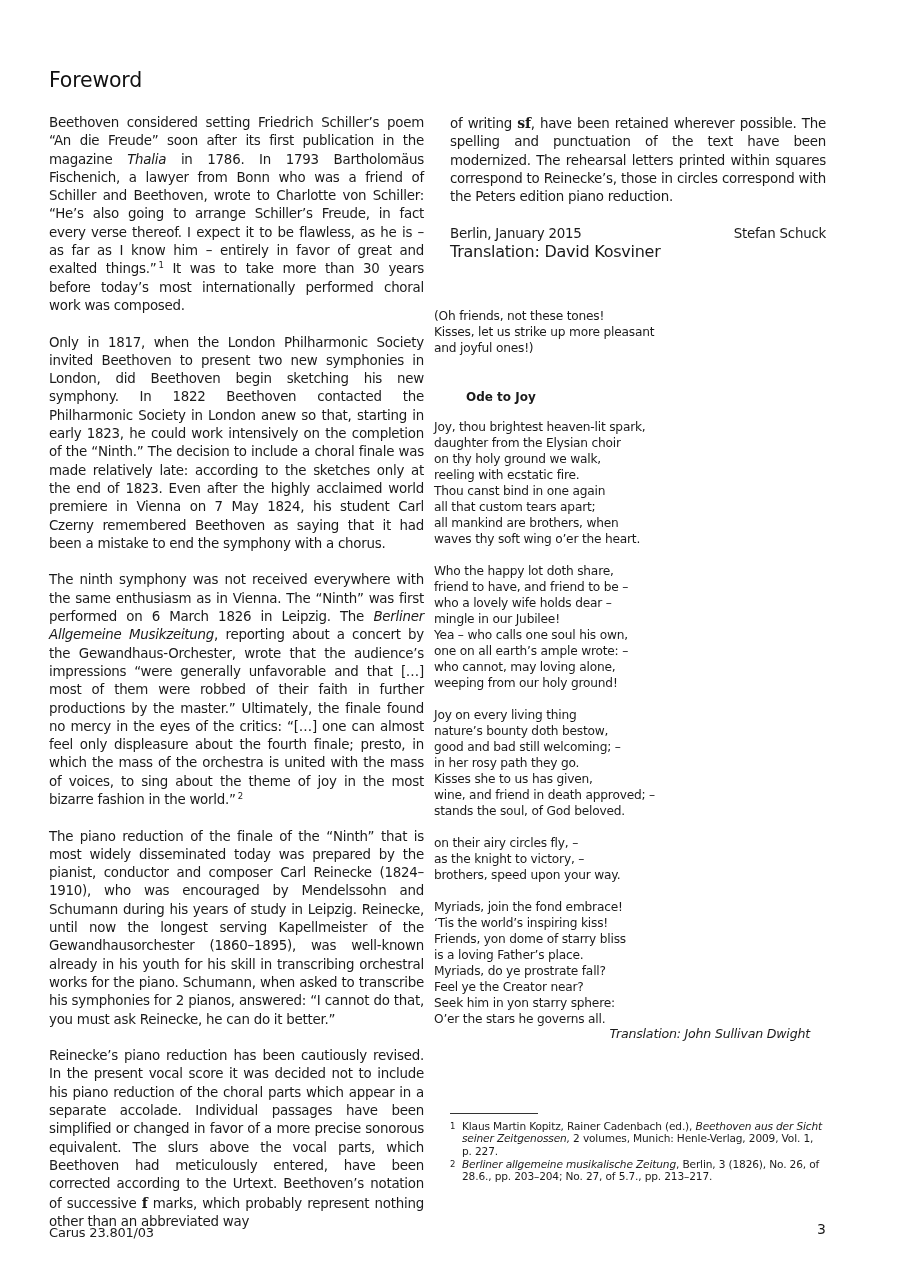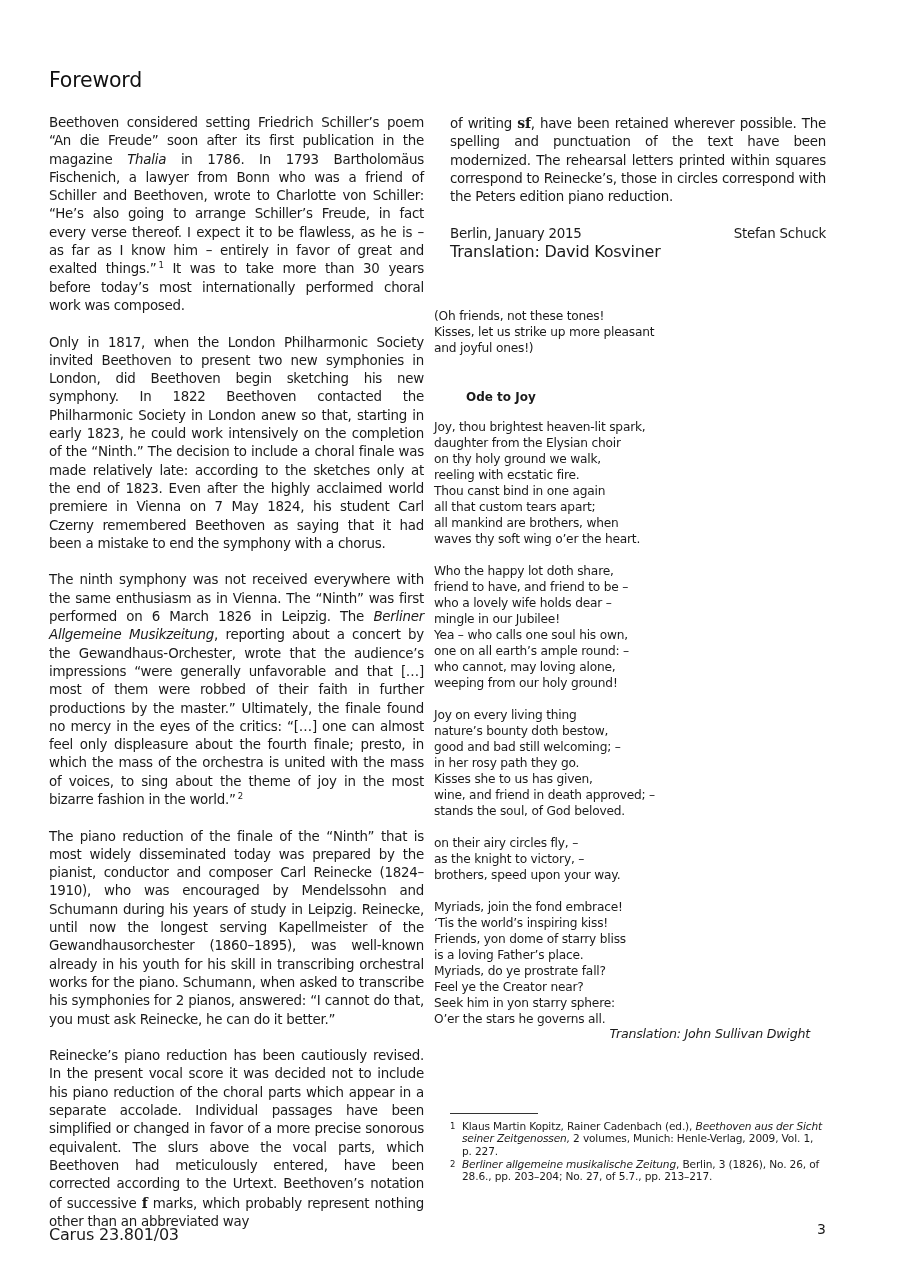--- a/index.html
+++ b/index.html
@@ -30,21 +30,21 @@
     .poem-title { position: absolute; left: 450px; top: 374px; font-weight: bold; font-size: 12px; margin: 16px; }
     .poem-body { top: 406px; }
     .stanza { margin-bottom: 16px; }
     .translator { text-align: right; font-style: italic; font-size: 12.6px; line-height: 16px; letter-spacing: -0.2px; margin-top: -1px; }
     .fn-rule { position: absolute; left: 450px; top: 1113px; width: 88px; height: 0; border-top: 1px solid #333; }
     .footnotes { position: absolute; left: 450px; top: 1120px; width: 376px; }
     .footnote { display: flex; font-size: 10.6px; line-height: 12.3px; letter-spacing: -0.15px; margin-bottom: 1px; }
     .footnote .num { width: 12px; flex: none; font-size: 8.5px; padding-top: 0px; }
     .footnote .txt { flex: 1; }
     .footnote i { font-style: italic; }
-    .footer-left { position: absolute; left: 49px; top: 1225px; font-size: 16px; letter-spacing: -0.2px; }
+    .footer-left { position: absolute; left: 49px; top: 1225px; font-size: 13px; letter-spacing: -0.2px; }
     .footer-right { position: absolute; left: 812px; top: 1221px; font-size: 14px; width: 14px; text-align: right; }
   </style>
 </head>
 <body>
 
 <h1 class="page-title">Foreword</h1>
 
 <div class="col col-left">
   <p class="body-p">Beethoven considered setting Friedrich Schiller’s poem “An die Freude” soon after its first publication in the magazine <i>Thalia</i> in 1786. In 1793 Bartholomäus Fischenich, a lawyer from Bonn who was a friend of Schiller and Beethoven, wrote to Charlotte von Schiller: “He’s also going to arrange Schiller’s Freude, in fact every verse thereof. I expect it to be flawless, as he is – as far as I know him – entirely in favor of great and exalted things.”<sup class="fn">1</sup> It was to take more than 30 years before today’s most internationally performed choral work was composed.</p>
   <p class="body-p">Only in 1817, when the London Philharmonic Society invited Beethoven to present two new symphonies in London, did Beethoven begin sketching his new symphony. In 1822 Beethoven contacted the Philharmonic Society in London anew so that, starting in early 1823, he could work intensively on the completion of the “Ninth.” The decision to include a choral finale was made relatively late: according to the sketches only at the end of 1823. Even after the highly acclaimed world premiere in Vienna on 7 May 1824, his student Carl Czerny remembered Beetho­ven as saying that it had been a mistake to end the symphony with a chorus.</p>
@@ -80,21 +80,21 @@
       <div class="poem-line">all that custom tears apart;</div>
       <div class="poem-line">all mankind are brothers, when</div>
       <div class="poem-line">waves thy soft wing o’er the heart.</div>
     </div>
   <div class="stanza">
       <div class="poem-line">Who the happy lot doth share,</div>
       <div class="poem-line">friend to have, and friend to be –</div>
       <div class="poem-line">who a lovely wife holds dear –</div>
       <div class="poem-line">mingle in our Jubilee!</div>
       <div class="poem-line">Yea – who calls one soul his own,</div>
-      <div class="poem-line">one on all earth’s ample round: –</div>
+      <div class="poem-line">one on all earth’s ample wrote: –</div>
       <div class="poem-line">who cannot, may loving alone,</div>
       <div class="poem-line">weeping from our holy ground!</div>
     </div>
   <div class="stanza">
       <div class="poem-line">Joy on every living thing</div>
       <div class="poem-line">nature’s bounty doth bestow,</div>
       <div class="poem-line">good and bad still welcoming; –</div>
       <div class="poem-line">in her rosy path they go.</div>
       <div class="poem-line">Kisses she to us has given,</div>
       <div class="poem-line">wine, and friend in death approved; –</div>

